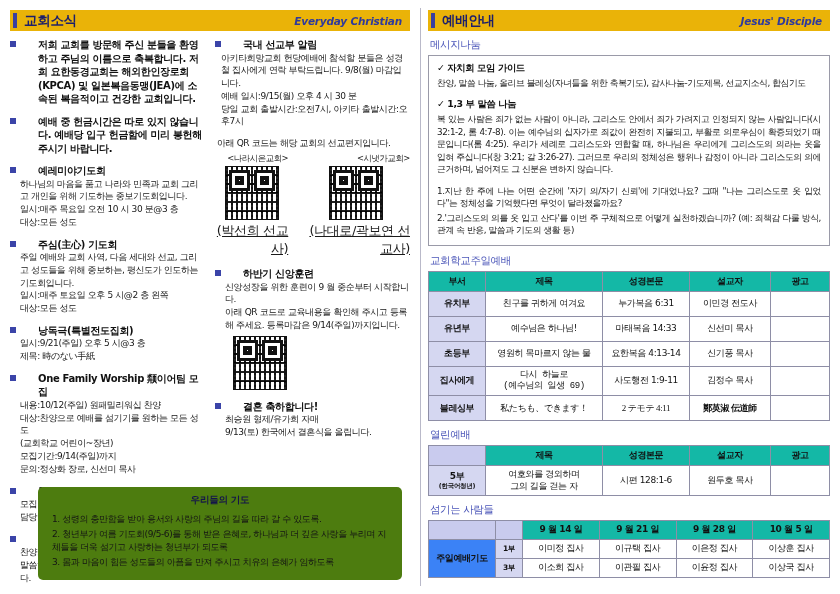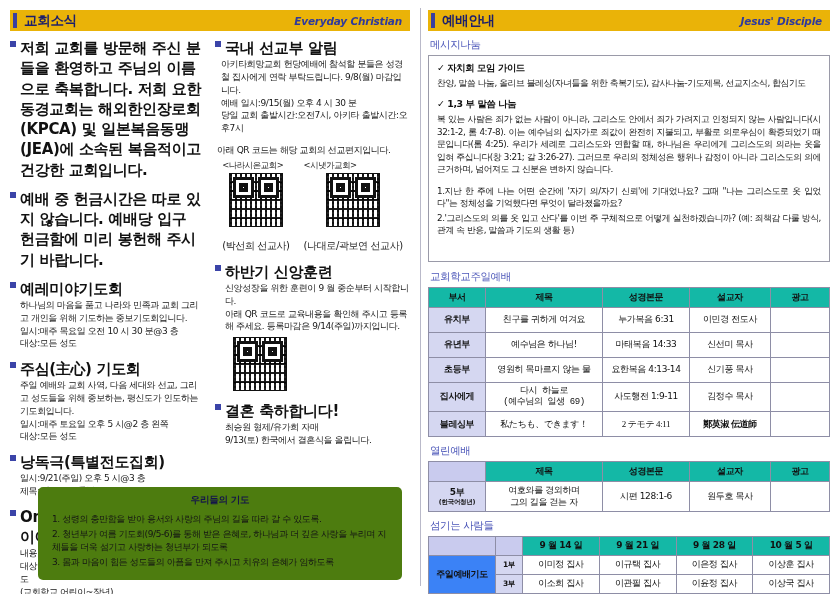--- a/index.html
+++ b/index.html
@@ -85,25 +85,26 @@
   .col {
     width: 195px;
     flex: none;
   }
   .item {
     margin-bottom: 9px;
   }
   .item-title {
     display: flex;
     align-items: flex-start;
-    font-size: 15px;
+    font-size: 10px;
     font-weight: bold;
     line-height: 1.35;
     letter-spacing: -0.35px;
     color: #111;
+    gap: 18px;
   }
   .bullet {
     width: 6px;
     height: 6px;
     background: #3b44a8;
     margin-right: 4px;
     margin-top: 3px;
     flex: none;
   }
   .item-body {
@@ -123,31 +124,32 @@
     margin: 7px 0 3px 2px;
     color: #171717;
   }
   .qr-row {
     display: flex;
     gap: 14px;
     justify-content: center;
     margin-top: 2px;
   }
   .qr-cell {
-    text-align: left;
+    text-align: right;
   }
   .qr-cap-top {
     font-size: 8.4px;
     letter-spacing: -0.4px;
     margin-bottom: 2px;
   }
   .qr-cap-bot {
-    font-size: 10px;
-    letter-spacing: -0.4px;
-    margin-top: 12px;
+    font-size: 13px;
+    letter-spacing: -0.4px;
+    margin-top: 2px;
+    text-decoration: underline;
   }
   .qr {
     width: 54px;
     height: 54px;
     border: 1px solid #111;
     box-sizing: border-box;
     margin: 0 auto;
     background-color: #ffffff;
     background-image:
       repeating-linear-gradient(0deg, #111 0 2px, transparent 2px 4px),
@@ -204,21 +206,21 @@
   .sub-head {
     font-size: 10.5px;
     color: #4a55b8;
     letter-spacing: -0.4px;
     margin: 3px 0 3px 2px;
     font-weight: normal;
   }
   .msg-box {
     border: 1px solid #9a9aa8;
     box-sizing: border-box;
-    padding: 6px 8px 22px 8px;
+    padding: 6px 8px 6px 8px;
     margin-bottom: 8px;
   }
   .check-head {
     font-size: 9.4px;
     font-weight: bold;
     letter-spacing: -0.4px;
     margin-bottom: 2px;
     color: #111;
   }
   .msg-p {

